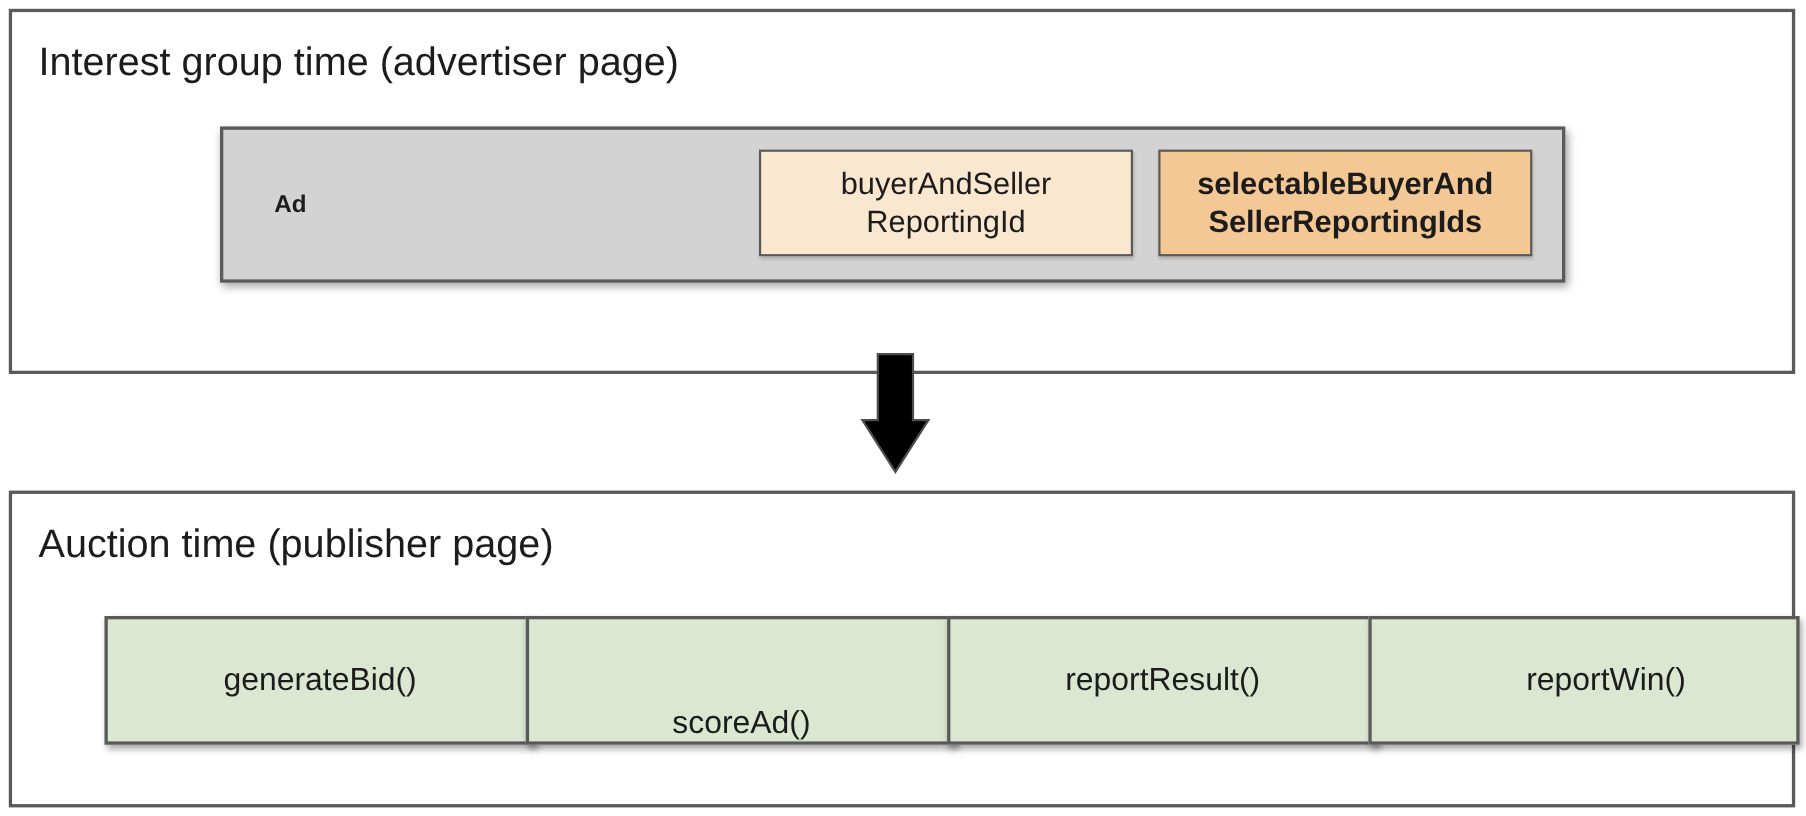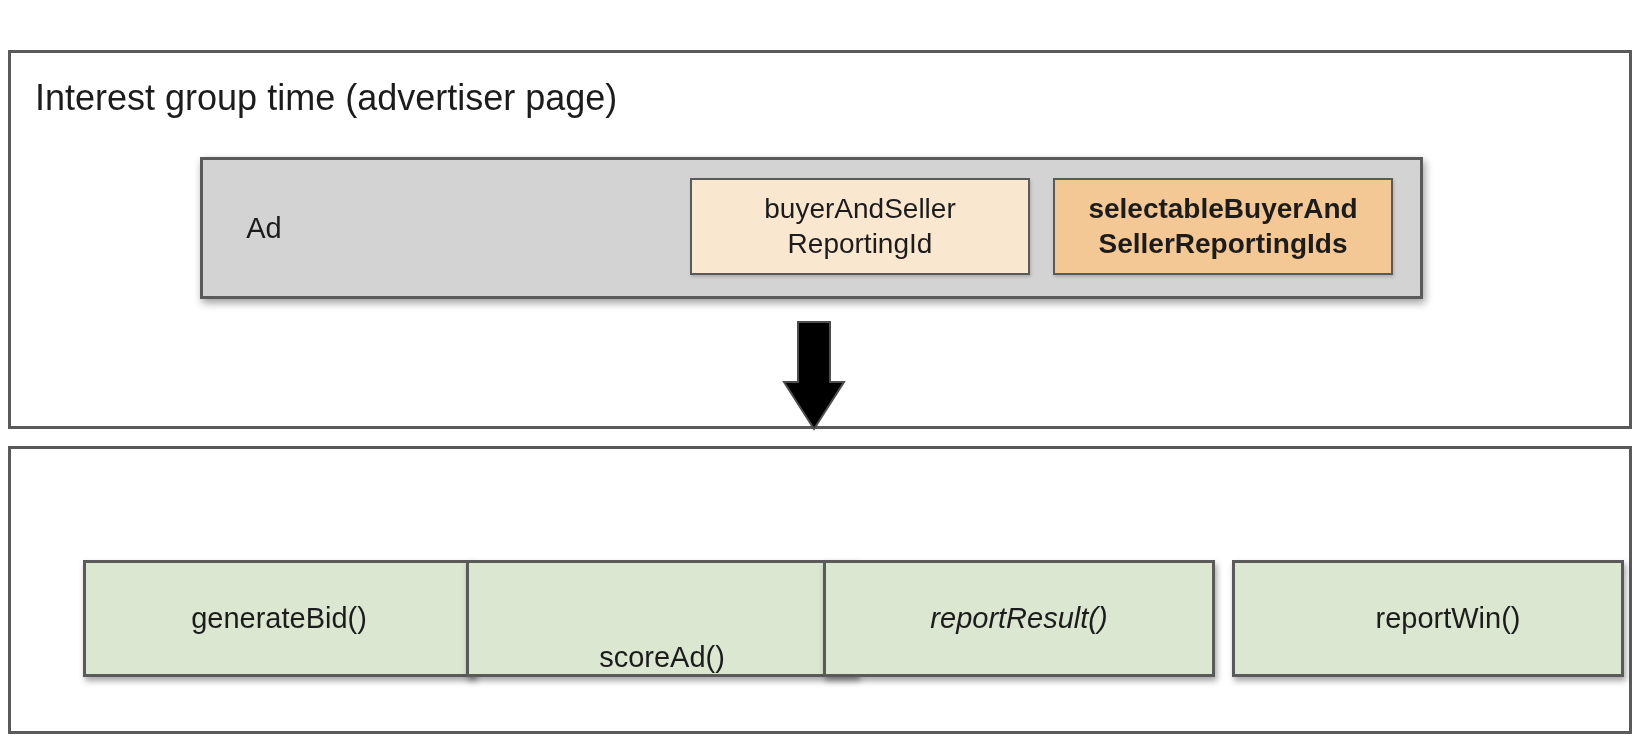--- a/index.html
+++ b/index.html
@@ -13,21 +13,21 @@
     overflow: hidden;
   }
   .panel {
     position: absolute;
     left: 8px;
     width: 1624px;
     box-sizing: border-box;
     background: #ffffff;
     border: 3px solid var(--panel_border, #5a5a5a);
   }
-  #panel-top { top: 8px; height: 379px; margin-top: 42px; }
+  #panel-top { top: 8px; height: 332px; }
   #panel-bottom { top: 446px; height: 288px; }
   .panel-title {
     position: absolute;
     left: 24px;
     top: 22px;
     font-size: 36px;
     line-height: 1.25;
     color: var(--text, #1c1c1c);
     white-space: nowrap;
   }
@@ -44,22 +44,22 @@
   }
   .ad-label {
     position: absolute;
     left: 0;
     top: 0;
     width: 122px;
     height: 100%;
     display: flex;
     align-items: center;
     justify-content: center;
-    font-weight: normal;
-    font-size: 29px;
+    font-weight: bold;
+    font-size: 22px;
     text-align: center;
   }
   .id-box {
     position: absolute;
     top: 18px;
     width: 340px;
     height: 97px;
     box-sizing: border-box;
     border: 2px solid var(--box_border, #5a5a5a);
     display: flex;
@@ -90,24 +90,25 @@
     height: 117px;
     box-sizing: border-box;
     background: var(--green_bg, #dbe7d0);
     border: 3px solid var(--box_border, #5a5a5a);
     display: flex;
     align-items: center;
     justify-content: center;
     text-align: center;
     font-size: 29px;
     box-shadow: 2px 4px 6px rgba(0,0,0,0.35);
+    margin-left: 12px;
   }
   .fn-box.pos-0 { left: 72px; }
   .fn-box.pos-1 { left: 455px; align-items: flex-end; }
-  .fn-box.pos-2 { left: 812px; font-style: italic; }
+  .fn-box.pos-2 { left: 838px; }
   .fn-box.pos-3 { left: 1221px; padding-left: 40px; }
 </style>
 </head>
 <body>
 
 <section class="panel" id="panel-top">
   <div class="panel-title">Interest group time (advertiser page)</div>
 
   <div class="ad-container">
     <span class="ad-label">Ad</span>
@@ -125,20 +126,21 @@
   </div>
 </section>
 
 <div class="down-arrow">
   <svg width="64" height="110" viewBox="0 0 64 110" xmlns="http://www.w3.org/2000/svg">
     <polygon points="16,1 48,1 48,61 62,61 32,108 2,61 16,61" fill="#000000" stroke="#4D4D4D" stroke-width="2" stroke-linejoin="miter"></polygon>
   </svg>
 </div>
 
 <section class="panel" id="panel-bottom">
+  <div class="panel-title">Auction time (publisher page)</div>
 
   <div class="fn-box pos-0">
     <span>generateBid()</span>
   </div>
 
   <div class="fn-box pos-1">
     <span>scoreAd()</span>
   </div>
 
   <div class="fn-box pos-2">

